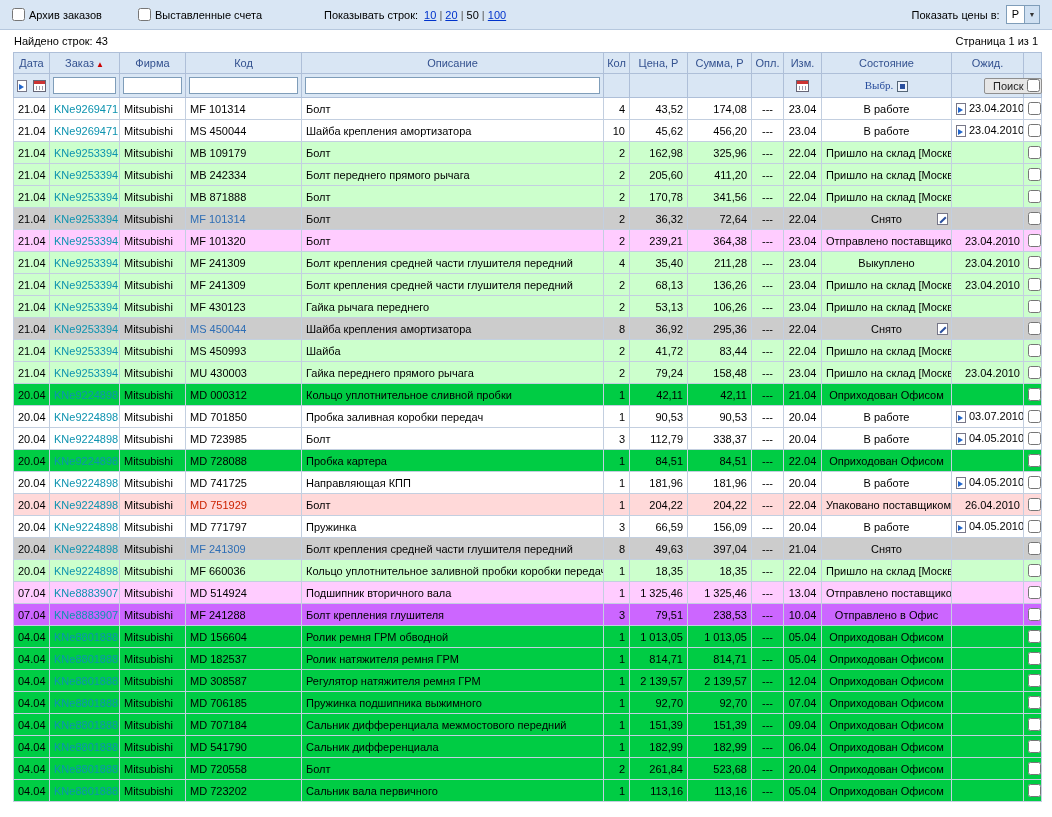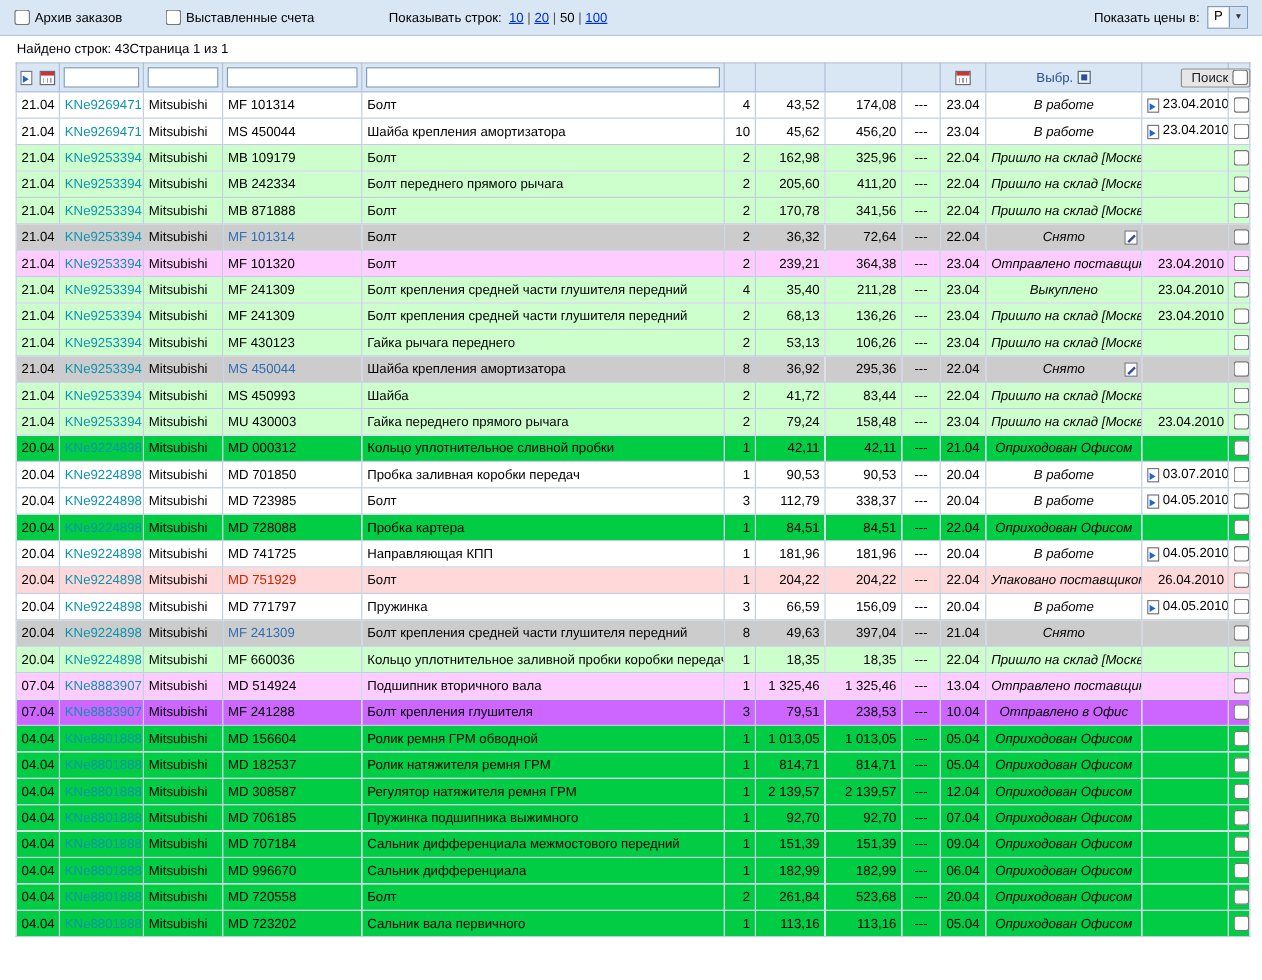--- a/index.html
+++ b/index.html
@@ -28,21 +28,21 @@
     background:#fff; height:19px; min-width:34px; cursor:pointer;
   }
   .select-val { padding:2px 5px 0 5px; }
   .select-arrow {
     width:15px; background:#cfe0f2; border-left:1px solid #7f9db9;
     font-size:7px; color:#333; display:flex; align-items:center; justify-content:center;
   }
 
   
   .statusline {
-    height:20px; display:flex; align-items:center;
+    height:20px; display:flex; justify-content:space-between; align-items:center;
     padding:2px 14px 0 14px; background:#fff;
   }
 
   
   table.orders {
     border-collapse:collapse; table-layout:fixed;
     margin:2px 11px 0 13px; width:1028px;
     border:1px solid #9fb6d4;
   }
   th {
@@ -53,42 +53,42 @@
   .sort-asc { color:#cc0000; font-size:8px; margin-left:2px; }
   tr.filter-row td { background:#d9e6f4; border:1px solid #aebfd8; padding:2px 3px; height:24px; }
   tr.filter-row input[type=text] {
     width:100%; height:17px; border:1px solid #7f9db9; padding:0 2px;
     font-size:11px; font-family:inherit;
   }
   .search-btn {
     font-family:inherit; font-size:11px; background:#e6e6e6; color:#222;
     border:1px solid #8f8f8f; border-radius:2px; padding:1px 8px; cursor:pointer; white-space:nowrap;margin-left:29px;
   }
-  .select-link { color:#2a4f9e; cursor:pointer; margin-right:4px; }
+  .select-link { color:#2a4f9e; cursor:pointer; margin-right:4px;font-family:Liberation Serif, serif; }
 
   tbody td {
     border:1px solid #c3cfe0; padding:1px 4px; height:22px;
     white-space:nowrap; overflow:hidden; font-size:11px;
   }
   .al { text-align:left; } .ar { text-align:right; } .ac { text-align:center; }
 
   .row-white     { background:#ffffff; }
   .row-lightgreen{ background:#ccffcc; }
   .row-green     { background:#00cc44; }
   .row-gray      { background:#cccccc; }
   .row-magenta   { background:#ffccff; }
   .row-salmon    { background:#ffd9d9; }
   .row-purple    { background:#cc66ff; }
 
   .order-link { color:#0d93af; cursor:pointer; }
   .code-normal { color:#000; }
   .code-link { color:#2e6eb5; cursor:pointer; }
   .code-red { color:#cc2200; }
 
-  .state-cell { position:relative;font-style:italic; }
+  .state-cell { position:relative; }
   .wait-cell { padding-right:3px; }
   td input[type=checkbox] { width:13px; height:13px; margin:0; vertical-align:middle; }
 
   
   .icon-doc {
     display:inline-block; width:10px; height:12px; background:#fff;
     border:1px solid #778; position:relative; vertical-align:middle; margin-right:3px; cursor:pointer;
   }
   .icon-doc::after {
     content:""; position:absolute; left:1px; top:3px; width:0; height:0;
@@ -163,20 +163,35 @@
       <col style="width:26px">
     <col style="width:58px">
       <col style="width:64px">
       <col style="width:32px">
     <col style="width:38px">
       <col style="width:130px">
       <col style="width:72px">
     <col style="width:18px">
   </colgroup>
   <thead>
+    <tr>
+      <th>Дата</th>
+      <th><span>Заказ</span><span class="sort-asc">▲</span></th>
+      <th>Фирма</th>
+      <th>Код</th>
+      <th>Описание</th>
+      <th>Кол</th>
+      <th>Цена, Р</th>
+      <th>Сумма, Р</th>
+      <th>Опл.</th>
+      <th>Изм.</th>
+      <th>Состояние</th>
+      <th>Ожид.</th>
+      <th></th>
+    </tr>
     <tr class="filter-row">
       <td>
         <span class="filter-icons">
           <span class="icon-doc"></span>
           <span class="icon-cal"></span>
         </span>
       </td>
       <td><input type="text" style=""></td>
       <td><input type="text" style=""></td>
       <td><input type="text" style=""></td>
@@ -626,21 +641,21 @@
         <td class="ac">---</td>
         <td class="ac">09.04</td>
         <td class="ac state-cell"><span>Оприходован Офисом</span></td>
         <td class="ar wait-cell"></td>
         <td class="ac"><input type="checkbox" style=""></td>
       </tr>
       <tr class="row-green">
         <td class="al">04.04</td>
         <td class="al"><span class="order-link">KNe8801888</span></td>
         <td class="al">Mitsubishi</td>
-        <td class="al"><span class="code-normal">MD 996670</span></td>
+        <td class="al"><span class="code-normal">MD 541790</span></td>
         <td class="al">Сальник дифференциала</td>
         <td class="ar">1</td>
         <td class="ar">182,99</td>
         <td class="ar">182,99</td>
         <td class="ac">---</td>
         <td class="ac">06.04</td>
         <td class="ac state-cell"><span>Оприходован Офисом</span></td>
         <td class="ar wait-cell"></td>
         <td class="ac"><input type="checkbox" style=""></td>
       </tr>

